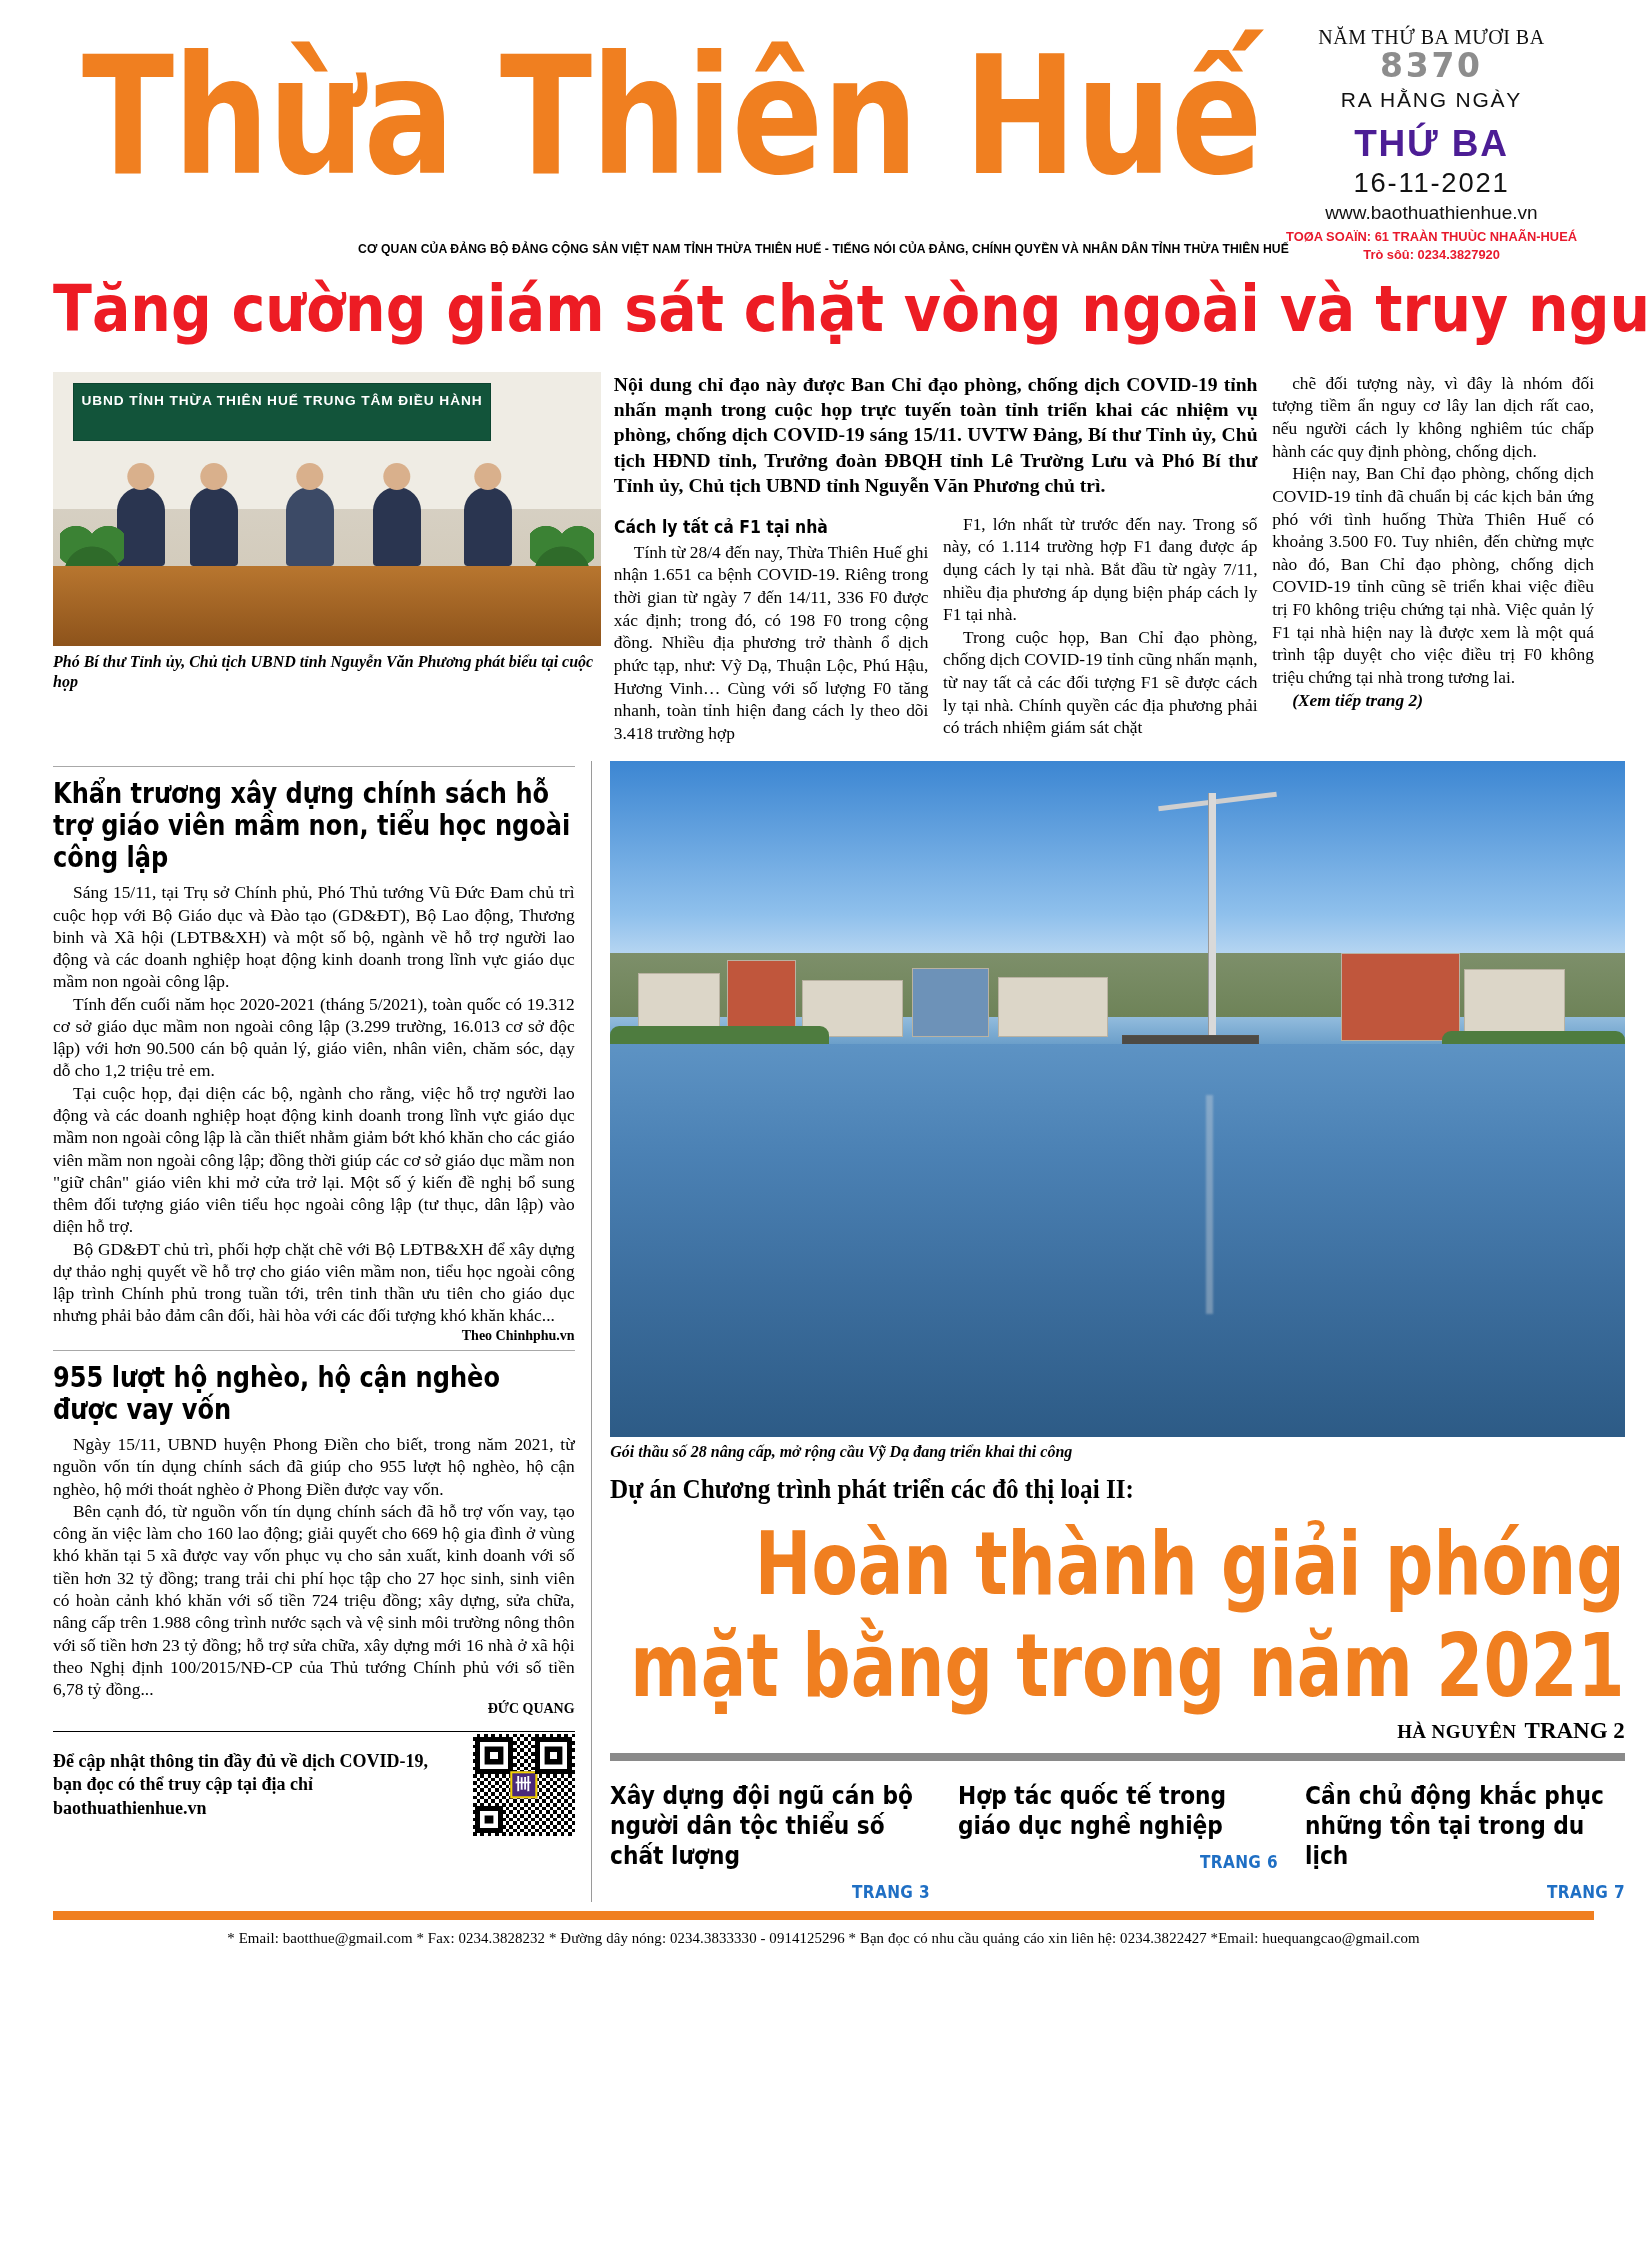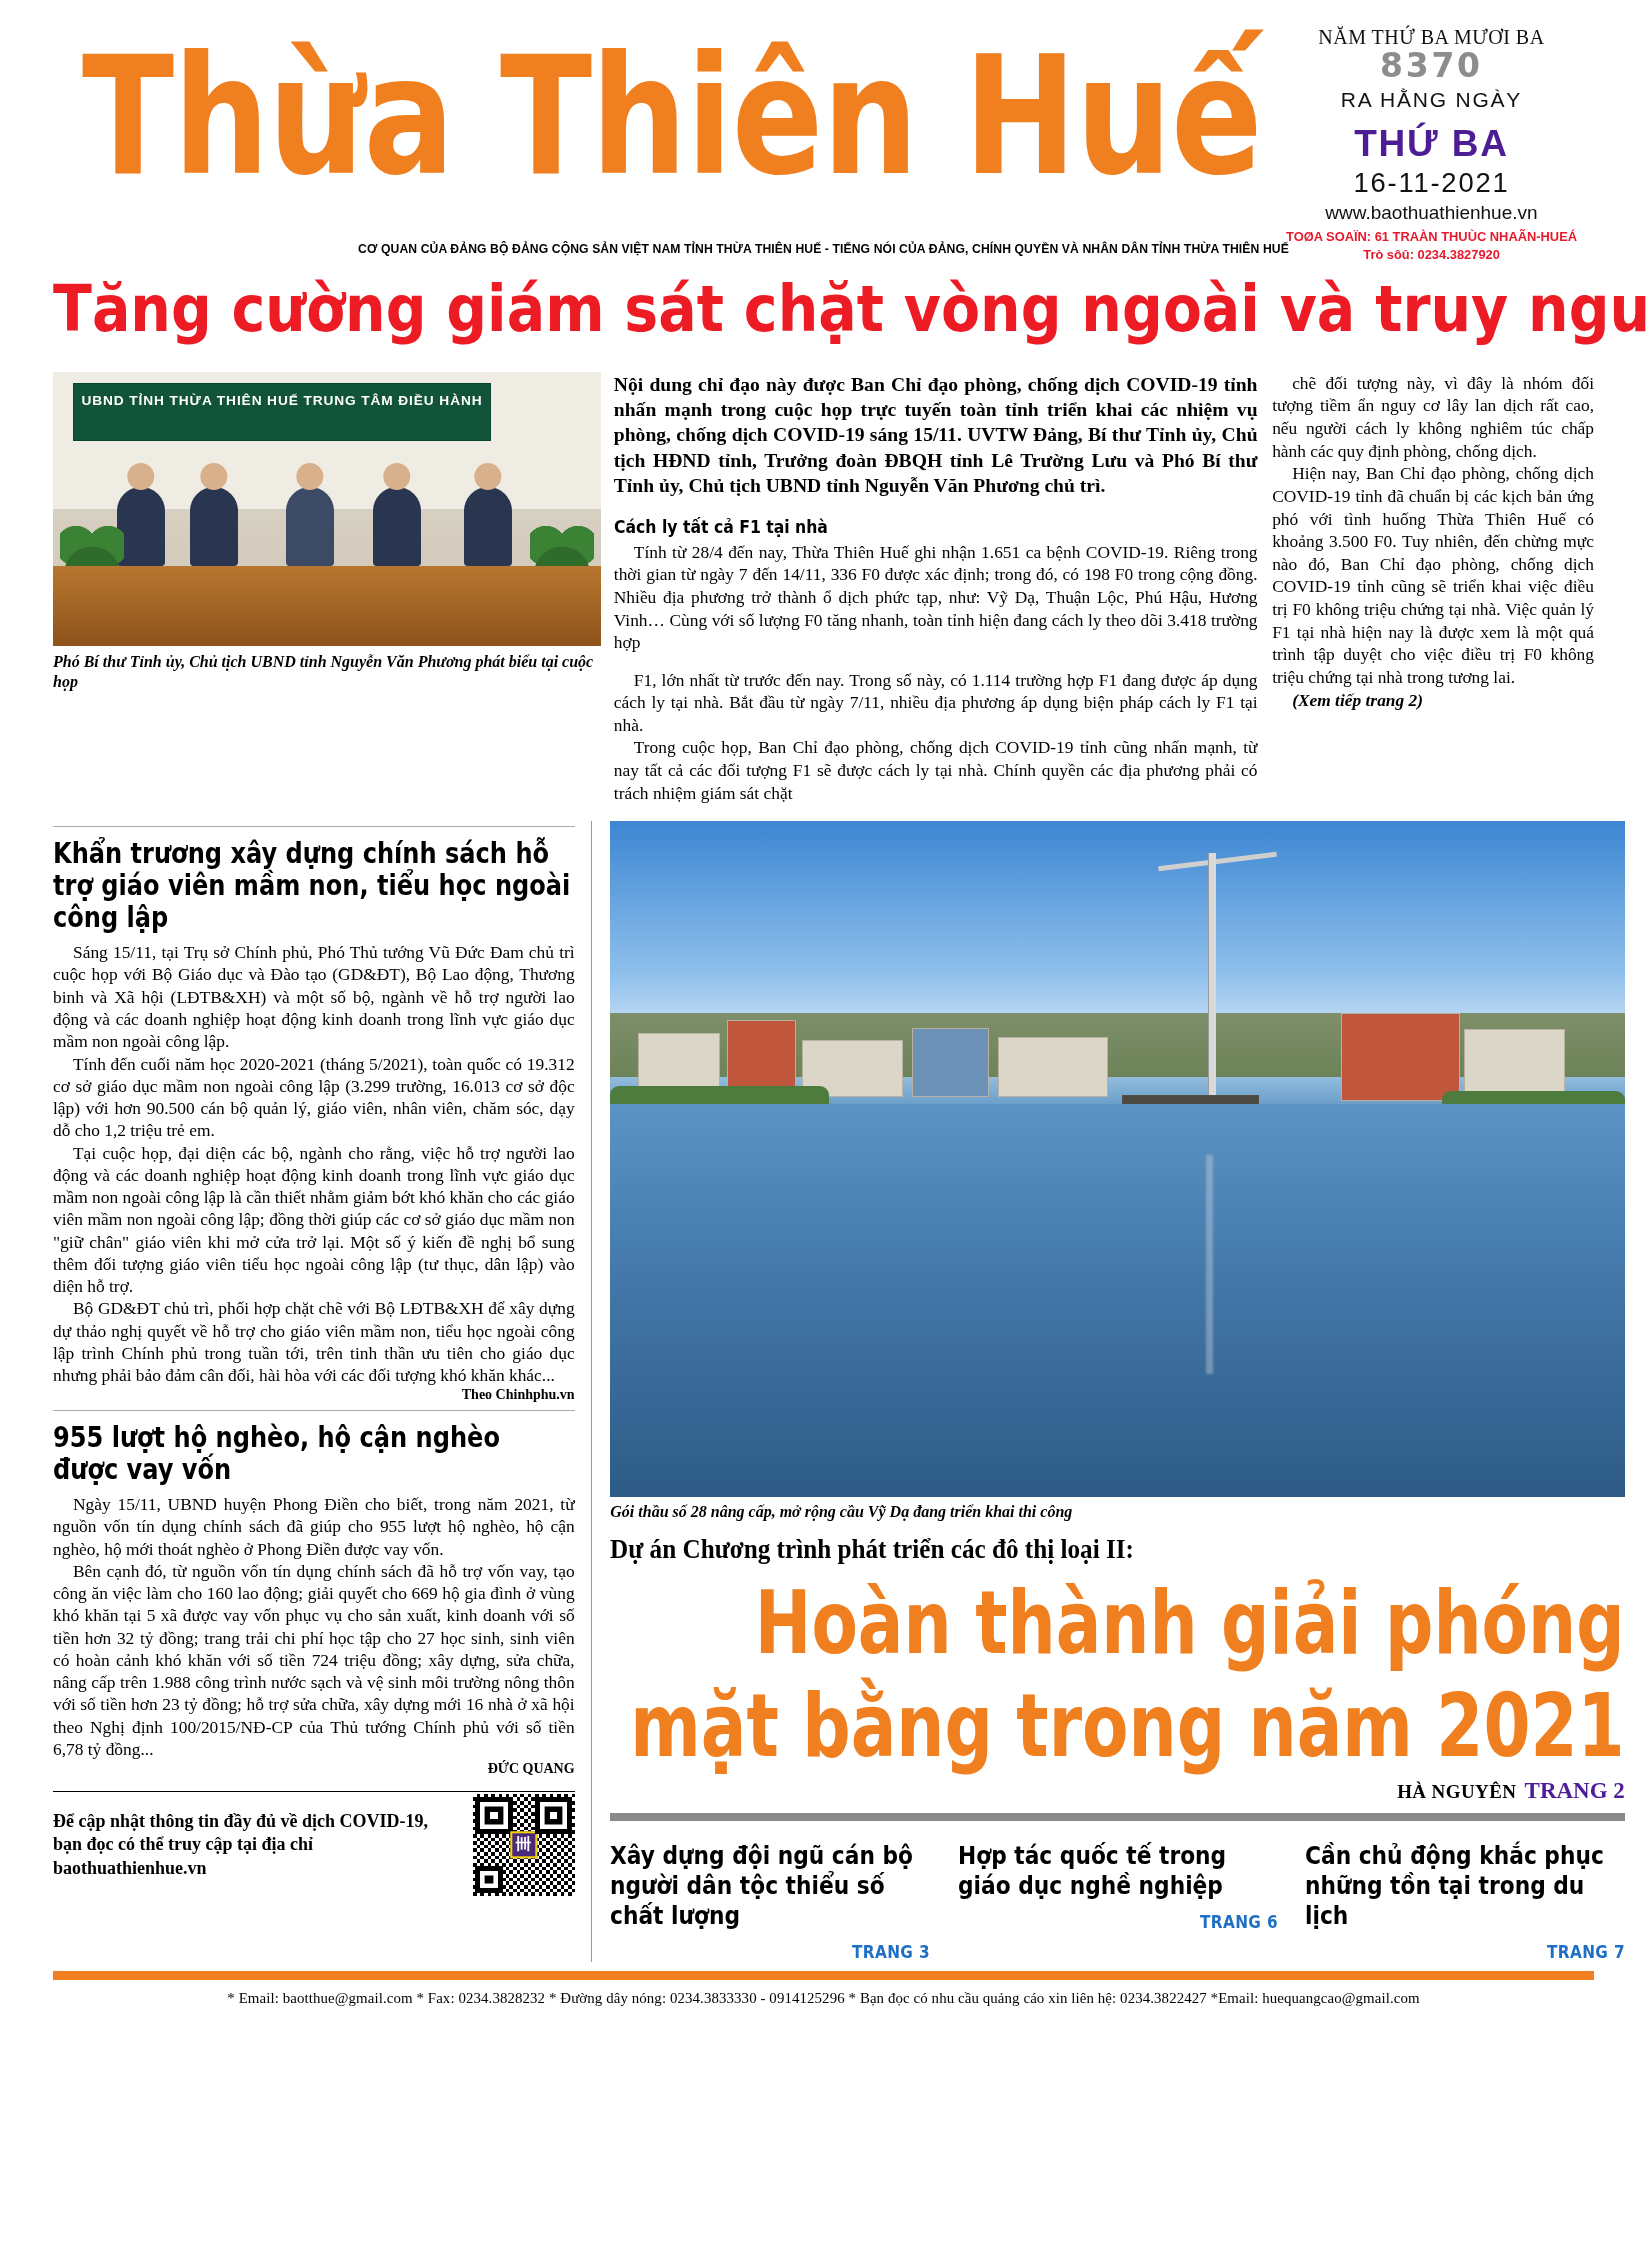--- a/index.html
+++ b/index.html
@@ -307,21 +307,21 @@
     white-space: nowrap;
   }
   .orange-byline {
     text-align: right;
     margin-top: 24px;
     font-family: "Liberation Serif", serif;
     font-size: 19px;
   }
   .orange-byline .name { font-weight: 700; letter-spacing: 0.4px; }
   .orange-byline .pg {
-    color: #4c1d95; font-weight: 700; font-size: 23px; margin-left: 8.2px;
+    color: #000000; font-weight: 700; font-size: 23px; margin-left: 8.2px;
     font-family: "Liberation Serif", serif;
   }
   .gray-rule {
     height: 8.2px; background: #8a8a8a; margin-top: 9.1px;
   }
 
   
   .teasers {
     display: flex; gap: 27.4px; margin-top: 20px;
   }
@@ -490,21 +490,21 @@
         <div class="mp-plant" style="left:7.3px;"></div>
         <div class="mp-plant" style="right:7.3px;"></div>
         <div class="mp-table"></div>
       </div>
       <div class="photo-caption">Phó Bí thư Tỉnh ủy, Chủ tịch UBND tỉnh Nguyễn Văn Phương phát biểu tại cuộc họp</div>
     </div>
 
     <div class="lead-text-col">
       <div style="flex:2 1 0;">
         <p class="lead-para">Nội dung chỉ đạo này được Ban Chỉ đạo phòng, chống dịch COVID-19 tỉnh nhấn mạnh trong cuộc họp trực tuyến toàn tỉnh triển khai các nhiệm vụ phòng, chống dịch COVID-19 sáng 15/11. UVTW Đảng, Bí thư Tỉnh ủy, Chủ tịch HĐND tỉnh, Trưởng đoàn ĐBQH tỉnh Lê Trường Lưu và Phó Bí thư Tỉnh ủy, Chủ tịch UBND tỉnh Nguyễn Văn Phương chủ trì.</p>
-        <div style="display:flex; gap:14.6px;flex-direction:column;">
+        <div style="display:flex; gap:14.6px;">
           <div class="body-col">
             <div class="subhead">Cách ly tất cả F1 tại nhà</div>
             <p>Tính từ 28/4 đến nay, Thừa Thiên Huế ghi nhận 1.651 ca bệnh COVID-19. Riêng trong thời gian từ ngày 7 đến 14/11, 336 F0 được xác định; trong đó, có 198 F0 trong cộng đồng. Nhiều địa phương trở thành ổ dịch phức tạp, như: Vỹ Dạ, Thuận Lộc, Phú Hậu, Hương Vinh… Cùng với số lượng F0 tăng nhanh, toàn tỉnh hiện đang cách ly theo dõi 3.418 trường hợp</p>
           </div>
           <div class="body-col">
             <p>F1, lớn nhất từ trước đến nay. Trong số này, có 1.114 trường hợp F1 đang được áp dụng cách ly tại nhà. Bắt đầu từ ngày 7/11, nhiều địa phương áp dụng biện pháp cách ly F1 tại nhà.</p>
             <p>Trong cuộc họp, Ban Chỉ đạo phòng, chống dịch COVID-19 tỉnh cũng nhấn mạnh, từ nay tất cả các đối tượng F1 sẽ được cách ly tại nhà. Chính quyền các địa phương phải có trách nhiệm giám sát chặt</p>
           </div>
         </div>
       </div>

